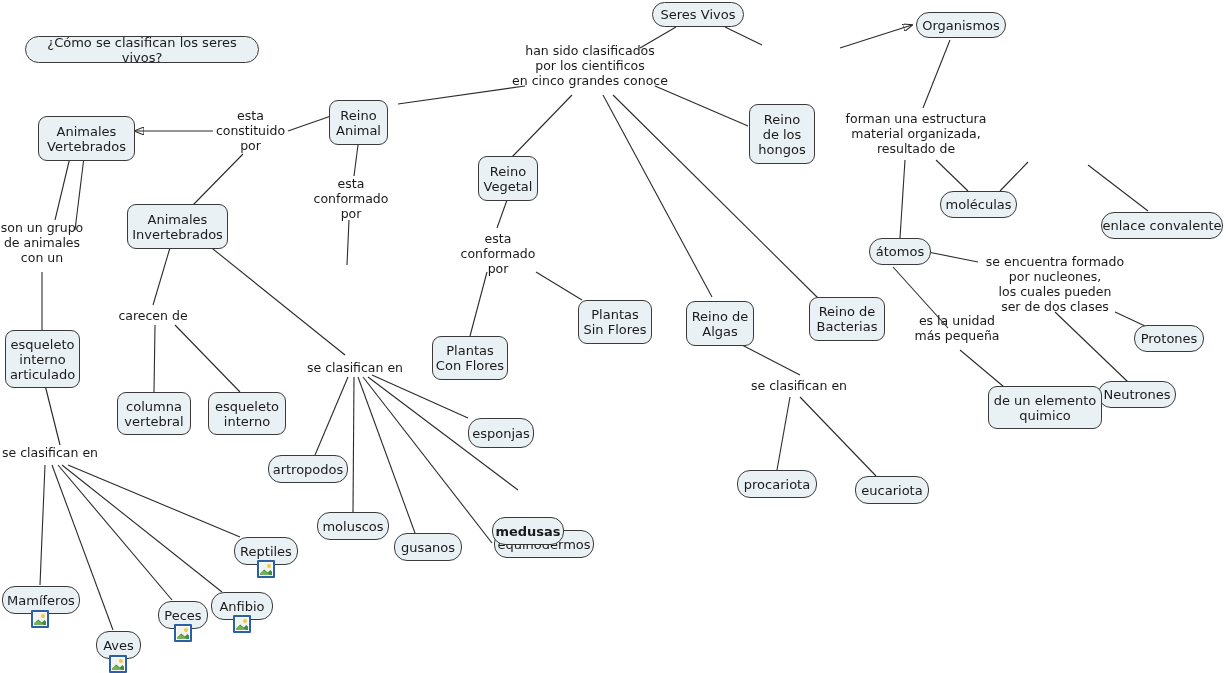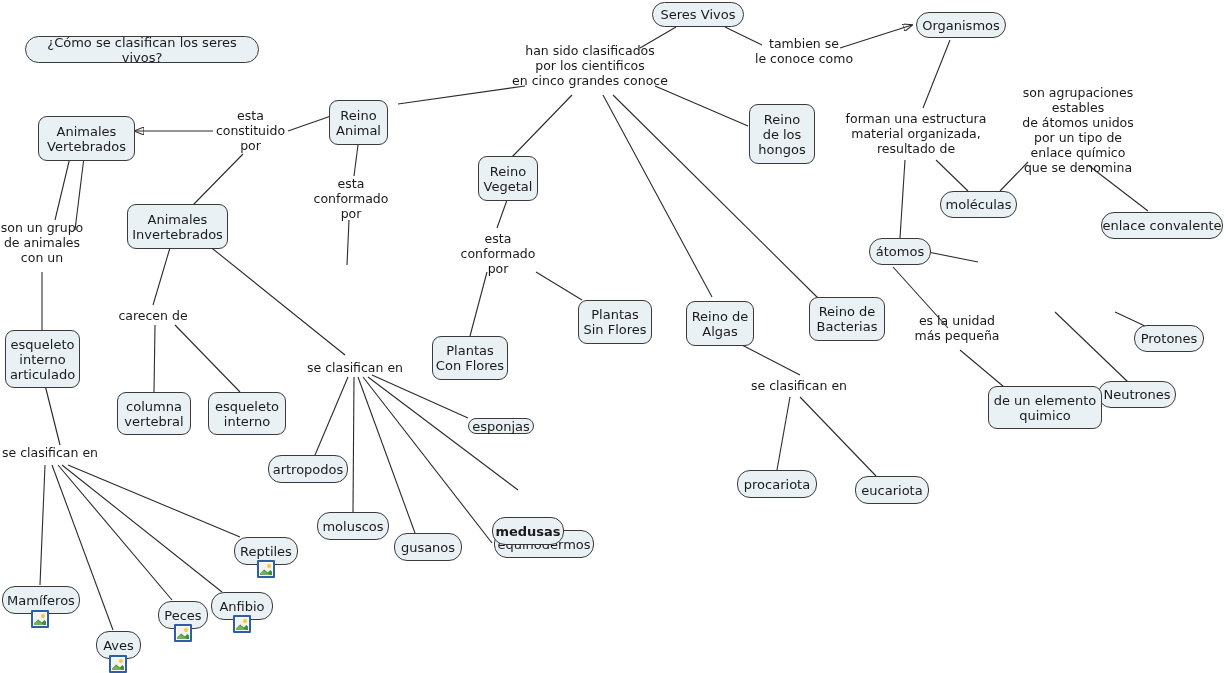--- a/index.html
+++ b/index.html
@@ -253,21 +253,21 @@
   <div class="node pill" style="left:268px;top:455px;width:80px;height:28px;">artropodos</div>
 
   <div class="node pill" style="left:317px;top:512px;width:72px;height:28px;">moluscos</div>
 
   <div class="node pill" style="left:394px;top:533px;width:68px;height:28px;">gusanos</div>
 
   <div class="node pill" style="left:470px;top:530px;width:100px;height:28px;margin-left:24px;">equinodermos</div>
 
   <div class="node pill" style="left:492px;top:517px;width:72px;height:28px;font-weight:bold;">medusas</div>
 
-  <div class="node pill" style="left:468px;top:418px;width:66px;height:16px;">esponjas</div>
+  <div class="node pill" style="left:468px;top:418px;width:66px;height:30px;">esponjas</div>
 
   <div class="node" style="left:432px;top:336px;width:76px;height:44px;">Plantas
 Con Flores</div>
 
   <div class="node" style="left:578px;top:300px;width:74px;height:44px;">Plantas
 Sin Flores</div>
 
   <div class="node pill" style="left:737px;top:470px;width:80px;height:28px;">procariota</div>
 
   <div class="node pill" style="left:855px;top:476px;width:74px;height:28px;">eucariota</div>
@@ -282,22 +282,20 @@
 
   <div class="node pill" style="left:1098px;top:381px;width:78px;height:27px;">Neutrones</div>
 
   <div class="node" style="left:975px;top:386px;width:114px;height:43px;margin-left:13px;">de un elemento
 quimico</div>
 
   <div class="lbl" style="left:510px;top:43px;width:160px;">han sido clasificados
 por los cientificos
 en cinco grandes conoce</div>
 
-  <div class="lbl" style="left:748px;top:36px;width:112px;">tambien se
-le conoce como</div>
 
   <div class="lbl" style="left:213px;top:108px;width:75px;">esta
 constituido
 por</div>
 
   <div class="lbl" style="left:313px;top:176px;width:76px;">esta
 conformado
 por</div>
 
   <div class="lbl" style="left:460px;top:231px;width:76px;">esta
@@ -313,23 +311,22 @@
   <div class="lbl" style="left:113px;top:308px;width:80px;">carecen de</div>
 
   <div class="lbl" style="left:305px;top:360px;width:100px;">se clasifican en</div>
 
   <div class="lbl" style="left:747px;top:378px;width:104px;">se clasifican en</div>
 
   <div class="lbl" style="left:836px;top:111px;width:160px;">forman una estructura
 material organizada,
 resultado de</div>
 
-  <div class="lbl" style="left:995px;top:85px;width:166px;">son agrupaciones estables
-de átomos unidos
-por un tipo de
-enlace químico
-que se denomina</div>
-
+
+  <div class="lbl" style="left:978px;top:254px;width:154px;">se encuentra formado
+por nucleones,
+los cuales pueden
+ser de dos clases</div>
 
   <div class="lbl" style="left:905px;top:313px;width:104px;">es la unidad
 más pequeña</div>
 
 </div>
 
 </body></html>

